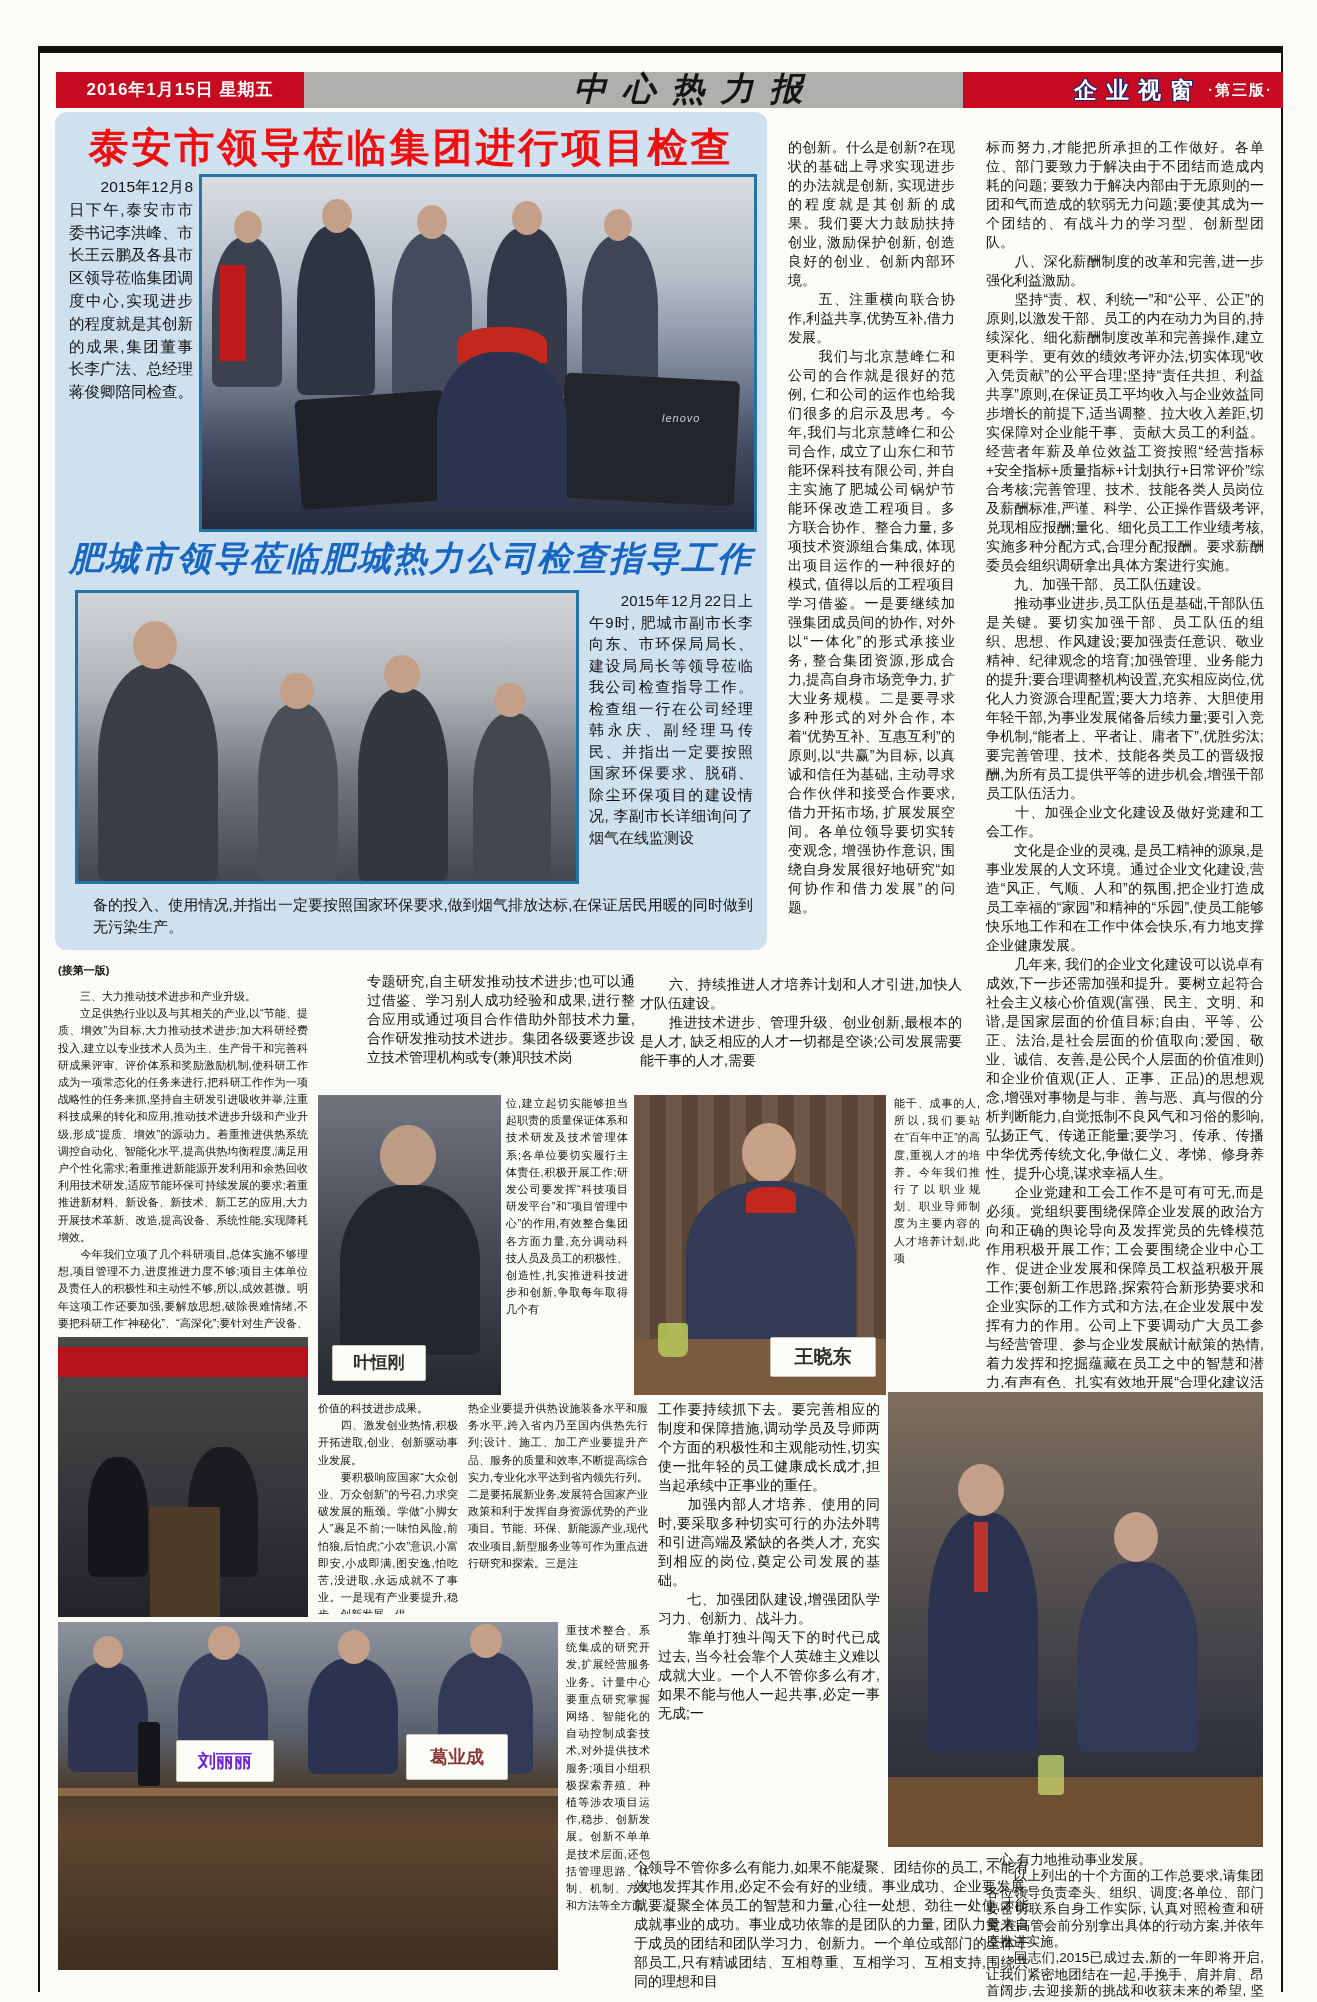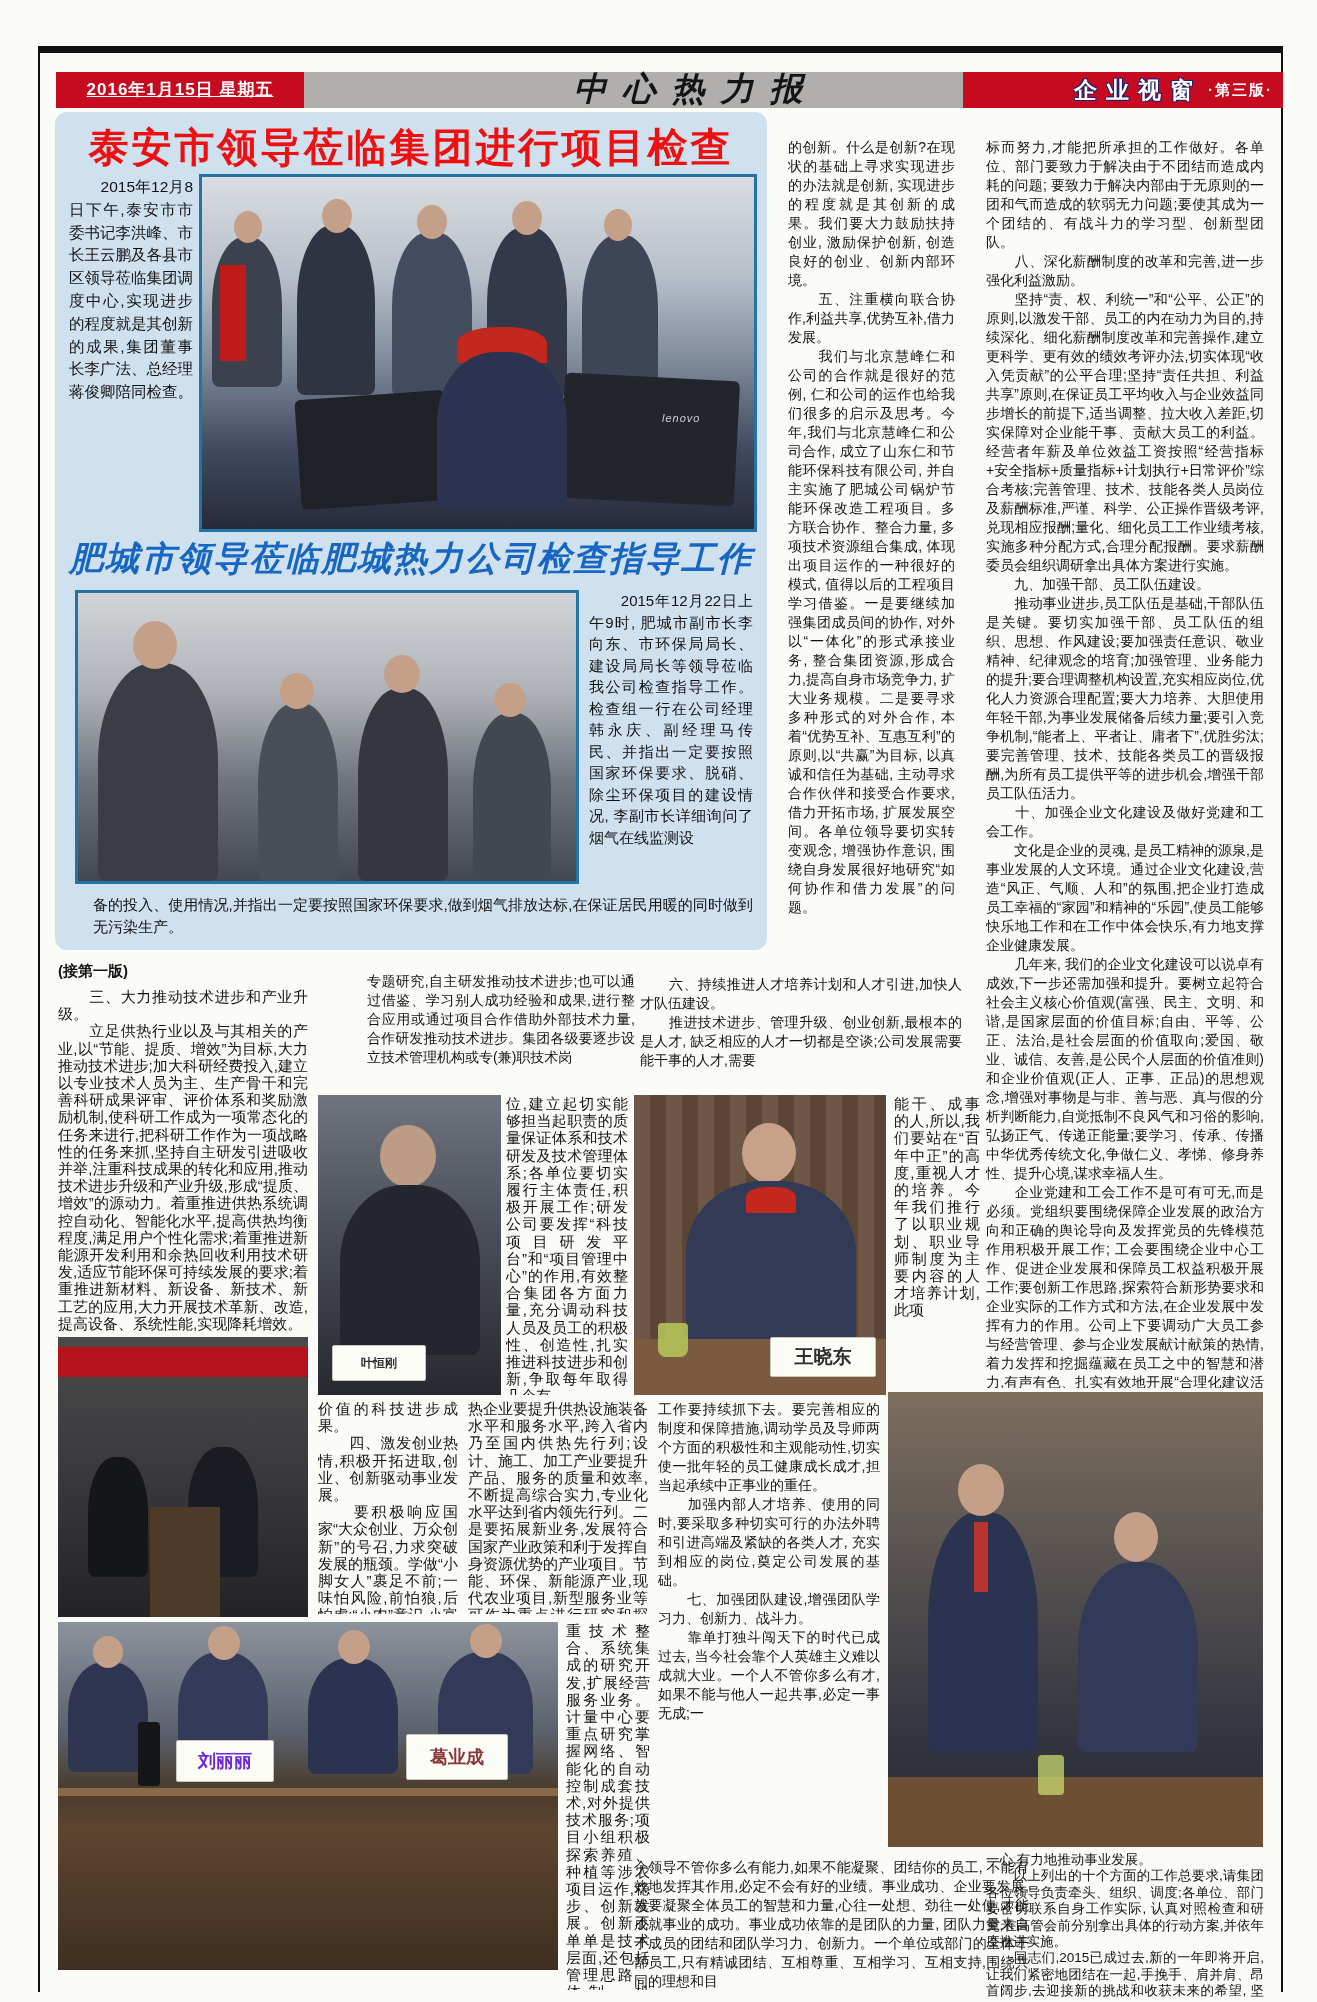--- a/index.html
+++ b/index.html
@@ -2,21 +2,21 @@
 <html><head>
 <meta charset="utf-8">
 <style>
   html,body{margin:0;padding:0;background:#e9e9e6;}
   #page{position:relative;width:1317px;height:2002px;background:#fbfbf8;margin:0 auto;
         font-family:"Liberation Sans",sans-serif;overflow:hidden;}
   .rule{position:absolute;background:#111;}
   
   #band{position:absolute;left:56px;top:72px;width:1227px;height:36px;background:#b1afae;}
   #datebox{position:absolute;left:0;top:0;width:248px;height:36px;background:#c60b20;
-           color:#fff;font-size:17px;font-weight:bold;line-height:36px;text-align:center;letter-spacing:1px;text-decoration:underline;}
+           color:#fff;font-size:17px;font-weight:bold;line-height:36px;text-align:center;letter-spacing:1px;}
   #masthead{position:absolute;left:430px;top:-6px;width:420px;text-align:center;color:#141414;
             font-family:"Liberation Serif",serif;font-style:italic;font-weight:bold;font-size:33px;
             letter-spacing:16px;line-height:46px;}
   #rightbadge{position:absolute;right:0;top:0;width:320px;height:36px;background:#c60b20;display:flex;align-items:center;justify-content:flex-end;}
   #sectionname{color:#fff;font-size:23px;font-weight:bold;letter-spacing:9px;margin-right:6px;
       text-shadow:-1px -1px 0 #20216e,1px -1px 0 #20216e,-1px 1px 0 #20216e,1px 1px 0 #20216e;}
   #edition{color:#fff;font-size:15px;font-weight:bold;margin-right:10px;letter-spacing:2px;}
   
   #bluebox{position:absolute;left:55px;top:112px;width:712px;height:838px;background:#cfe1ef;border-radius:12px;}
   #h1red{position:absolute;left:0;top:8px;width:100%;text-align:center;color:#ee1011;
@@ -27,21 +27,21 @@
   #a1col{left:14px;top:64px;width:124px;height:356px;font-size:15.5px;line-height:22.8px;}
   #a2col{left:534px;top:478px;width:164px;height:300px;font-size:15px;line-height:21.5px;}
   #a2tail{left:38px;top:782px;width:660px;height:50px;font-size:15px;line-height:22px;}
   .ph{position:absolute;overflow:hidden;}
   .ph.bordered{border:3px solid #2374a5;}
   .fig{position:absolute;border-radius:45% 45% 8px 8px;}
   .head{position:absolute;border-radius:50%;background:#c5a089;}
   .plate{position:absolute;background:#fdfdf7;border:1px solid #cbc7bd;border-radius:2px;
          text-align:center;font-weight:bold;}
   
-  .body13{font-size:15px;line-height:17.2px;}
+  .body13{font-size:11px;line-height:17.2px;}
   .body14{font-size:14px;line-height:19px;}
   #marker{font-weight:bold;}
 </style>
 </head>
 <body>
 
 <div id="page">
 
   <div class="rule" style="left:38px;top:46px;width:1245px;height:7px;"></div>
   <div class="rule" style="left:38px;top:46px;width:2px;height:1946px;"></div>
@@ -115,21 +115,21 @@
 
   <div class="coltext body14" style="left:367px;top:972px;width:268px;height:112px;">专题研究,自主研发推动技术进步;也可以通过借鉴、学习别人成功经验和成果,进行整合应用或通过项目合作借助外部技术力量,合作研发推动技术进步。集团各级要逐步设立技术管理机构或专(兼)职技术岗</div>
   <div class="coltext body14" style="left:640px;top:975px;width:322px;height:115px;">　　六、持续推进人才培养计划和人才引进,加快人才队伍建设。
 　　推进技术进步、管理升级、创业创新,最根本的是人才, 缺乏相应的人才一切都是空谈;公司发展需要能干事的人才,需要</div>
   <div class="coltext body13" style="left:506px;top:1095px;width:122px;height:300px;">位,建立起切实能够担当起职责的质量保证体系和技术研发及技术管理体系;各单位要切实履行主体责任,积极开展工作;研发公司要发挥“科技项目研发平台”和“项目管理中心”的作用,有效整合集团各方面力量,充分调动科技人员及员工的积极性、创造性,扎实推进科技进步和创新,争取每年取得几个有</div>
   <div class="coltext body13" style="left:894px;top:1095px;width:86px;height:295px;">能干、成事的人,所以,我们要站在“百年中正”的高度,重视人才的培养。今年我们推行了以职业规划、职业导师制度为主要内容的人才培养计划,此项</div>
 
   <div class="ph" style="left:318px;top:1095px;width:183px;height:300px;background:linear-gradient(180deg,#70747e 0%,#4a4e58 45%,#26292f 100%);">
     <div class="head" style="left:62px;top:30px;width:56px;height:62px;background:#bd9c86;"></div>
     <div class="fig" style="left:22px;top:90px;width:140px;height:170px;background:#23262e;"></div>
-    <div class="plate" style="left:14px;bottom:14px;width:92px;height:34px;font-size:12px;line-height:34px;color:#2d2d2d;">叶恒刚</div>
+    <div class="plate" style="left:14px;bottom:14px;width:92px;height:34px;font-size:17px;line-height:34px;color:#2d2d2d;">叶恒刚</div>
   </div>
 
   <div class="ph" style="left:634px;top:1095px;width:252px;height:300px;background:repeating-linear-gradient(90deg,#6e5746 0 16px,#5a4536 16px 32px);">
     <div class="head" style="left:108px;top:28px;width:54px;height:60px;background:#c7a188;"></div>
     <div class="fig" style="left:52px;top:86px;width:170px;height:160px;background:#333a56;"></div>
     <div style="position:absolute;left:112px;top:92px;width:50px;height:26px;background:#c3281f;border-radius:40% 40% 0 0;"></div>
     <div style="position:absolute;left:0;bottom:0;width:100%;height:56px;background:#7a5b3f;"></div>
     <div style="position:absolute;left:24px;bottom:38px;width:30px;height:34px;background:#b9c95a;border-radius:4px 4px 8px 8px;opacity:.85;"></div>
     <div class="plate" style="right:10px;bottom:18px;width:104px;height:38px;font-size:19px;line-height:38px;color:#2d2d2d;">王晓东</div>
   </div>

